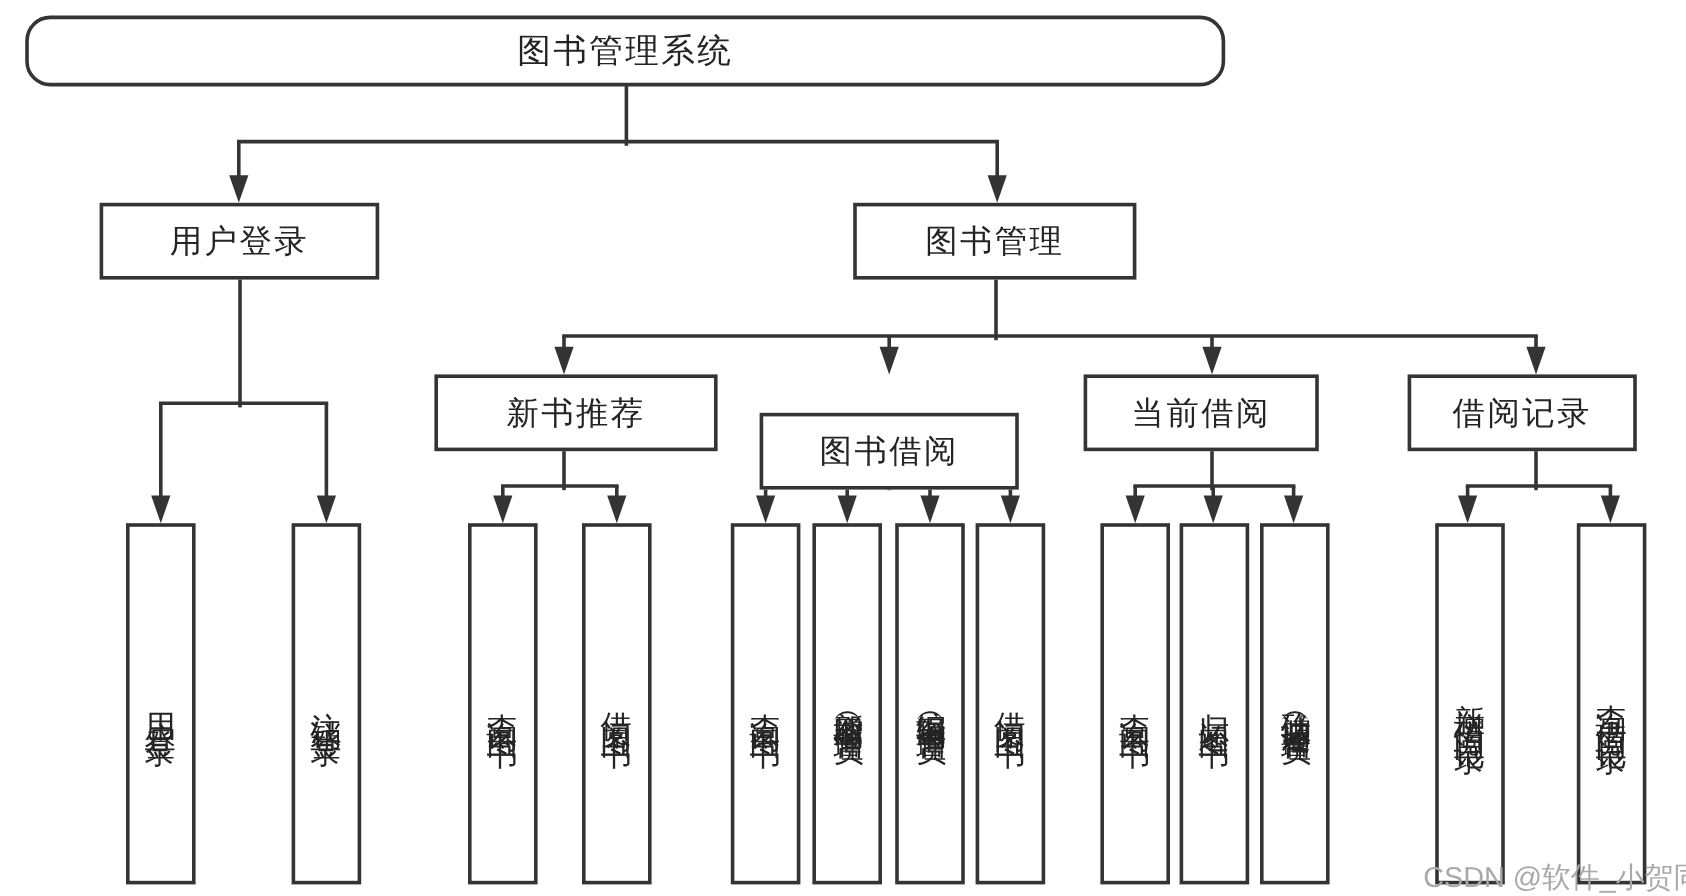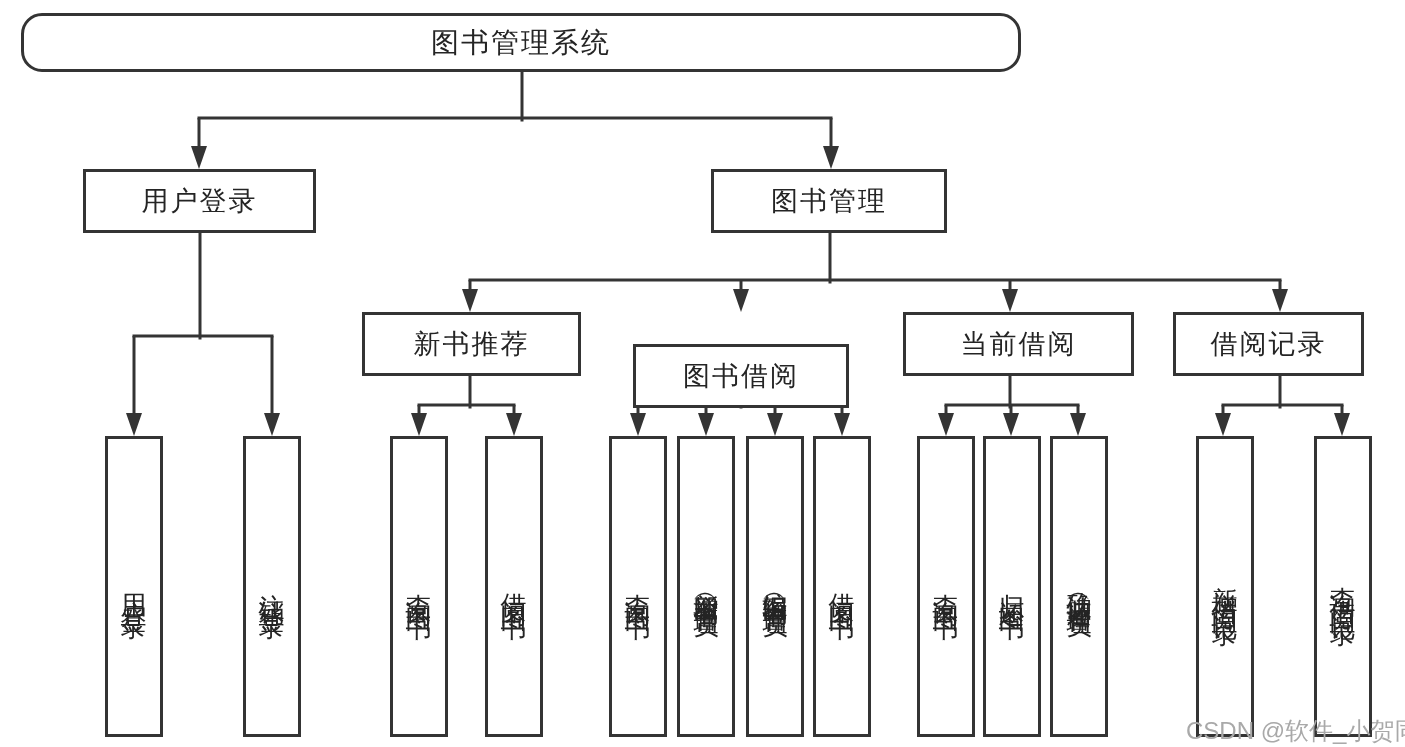--- a/index.html
+++ b/index.html
@@ -98,23 +98,23 @@
       <polygon points="1070,413 1086,413 1078,436" fill="#343434"></polygon>
       <line x1="1223" y1="405" x2="1223" y2="428" stroke="#343434" stroke-width="3"></line>
       <polygon points="1215,413 1231,413 1223,436" fill="#343434"></polygon>
       <line x1="1342" y1="405" x2="1342" y2="428" stroke="#343434" stroke-width="3"></line>
       <polygon points="1334,413 1350,413 1342,436" fill="#343434"></polygon>
     </svg>
   <div id="watermark">CSDN @软件_小贺同学</div>
 <div class="node h root" style="left: 21px; top: 13px; width: 1000px; height: 59px; border-radius: 21px;">图书管理系统</div>
     <div class="node h" style="left: 83px; top: 169px; width: 233px; height: 64px;">用户登录</div>
     <div class="node h" style="left: 711px; top: 169px; width: 236px; height: 64px;">图书管理</div>
-    <div class="node h" style="left: 362px; top: 312px; width: 219px; height: 64px;">新书推荐</div>
+    <div class="node h" style="left: 362px; top: 312px; width: 236px; height: 64px;">新书推荐</div>
     <div class="node h" style="left: 633px; top: 312px; width: 216px; height: 64px; margin-top: 32px;">图书借阅</div>
-    <div class="node h" style="left: 903px; top: 312px; width: 231px; height: 64px;">当前借阅</div>
+    <div class="node h" style="left: 903px; top: 312px; width: 196px; height: 64px;">当前借阅</div>
     <div class="node h" style="left: 1173px; top: 312px; width: 191px; height: 64px;">借阅记录</div>
     <div class="node v" style="left: 105px; top: 436px; width: 58px; height: 301px;">用户登录</div>
     <div class="node v" style="left: 243px; top: 436px; width: 58px; height: 301px;">注销登录</div>
     <div class="node v" style="left: 390px; top: 436px; width: 58px; height: 301px;">查询图书</div>
     <div class="node v" style="left: 485px; top: 436px; width: 58px; height: 301px;">借阅图书</div>
     <div class="node v" style="left: 609px; top: 436px; width: 58px; height: 301px;">查询图书</div>
     <div class="node v long" style="left: 677px; top: 436px; width: 58px; height: 301px;">新增图书（管理员）</div>
     <div class="node v long" style="left: 746px; top: 436px; width: 58px; height: 301px;">编辑图书（管理员）</div>
     <div class="node v" style="left: 813px; top: 436px; width: 58px; height: 301px;">借阅图书</div>
     <div class="node v" style="left: 917px; top: 436px; width: 58px; height: 301px;">查询图书</div>

